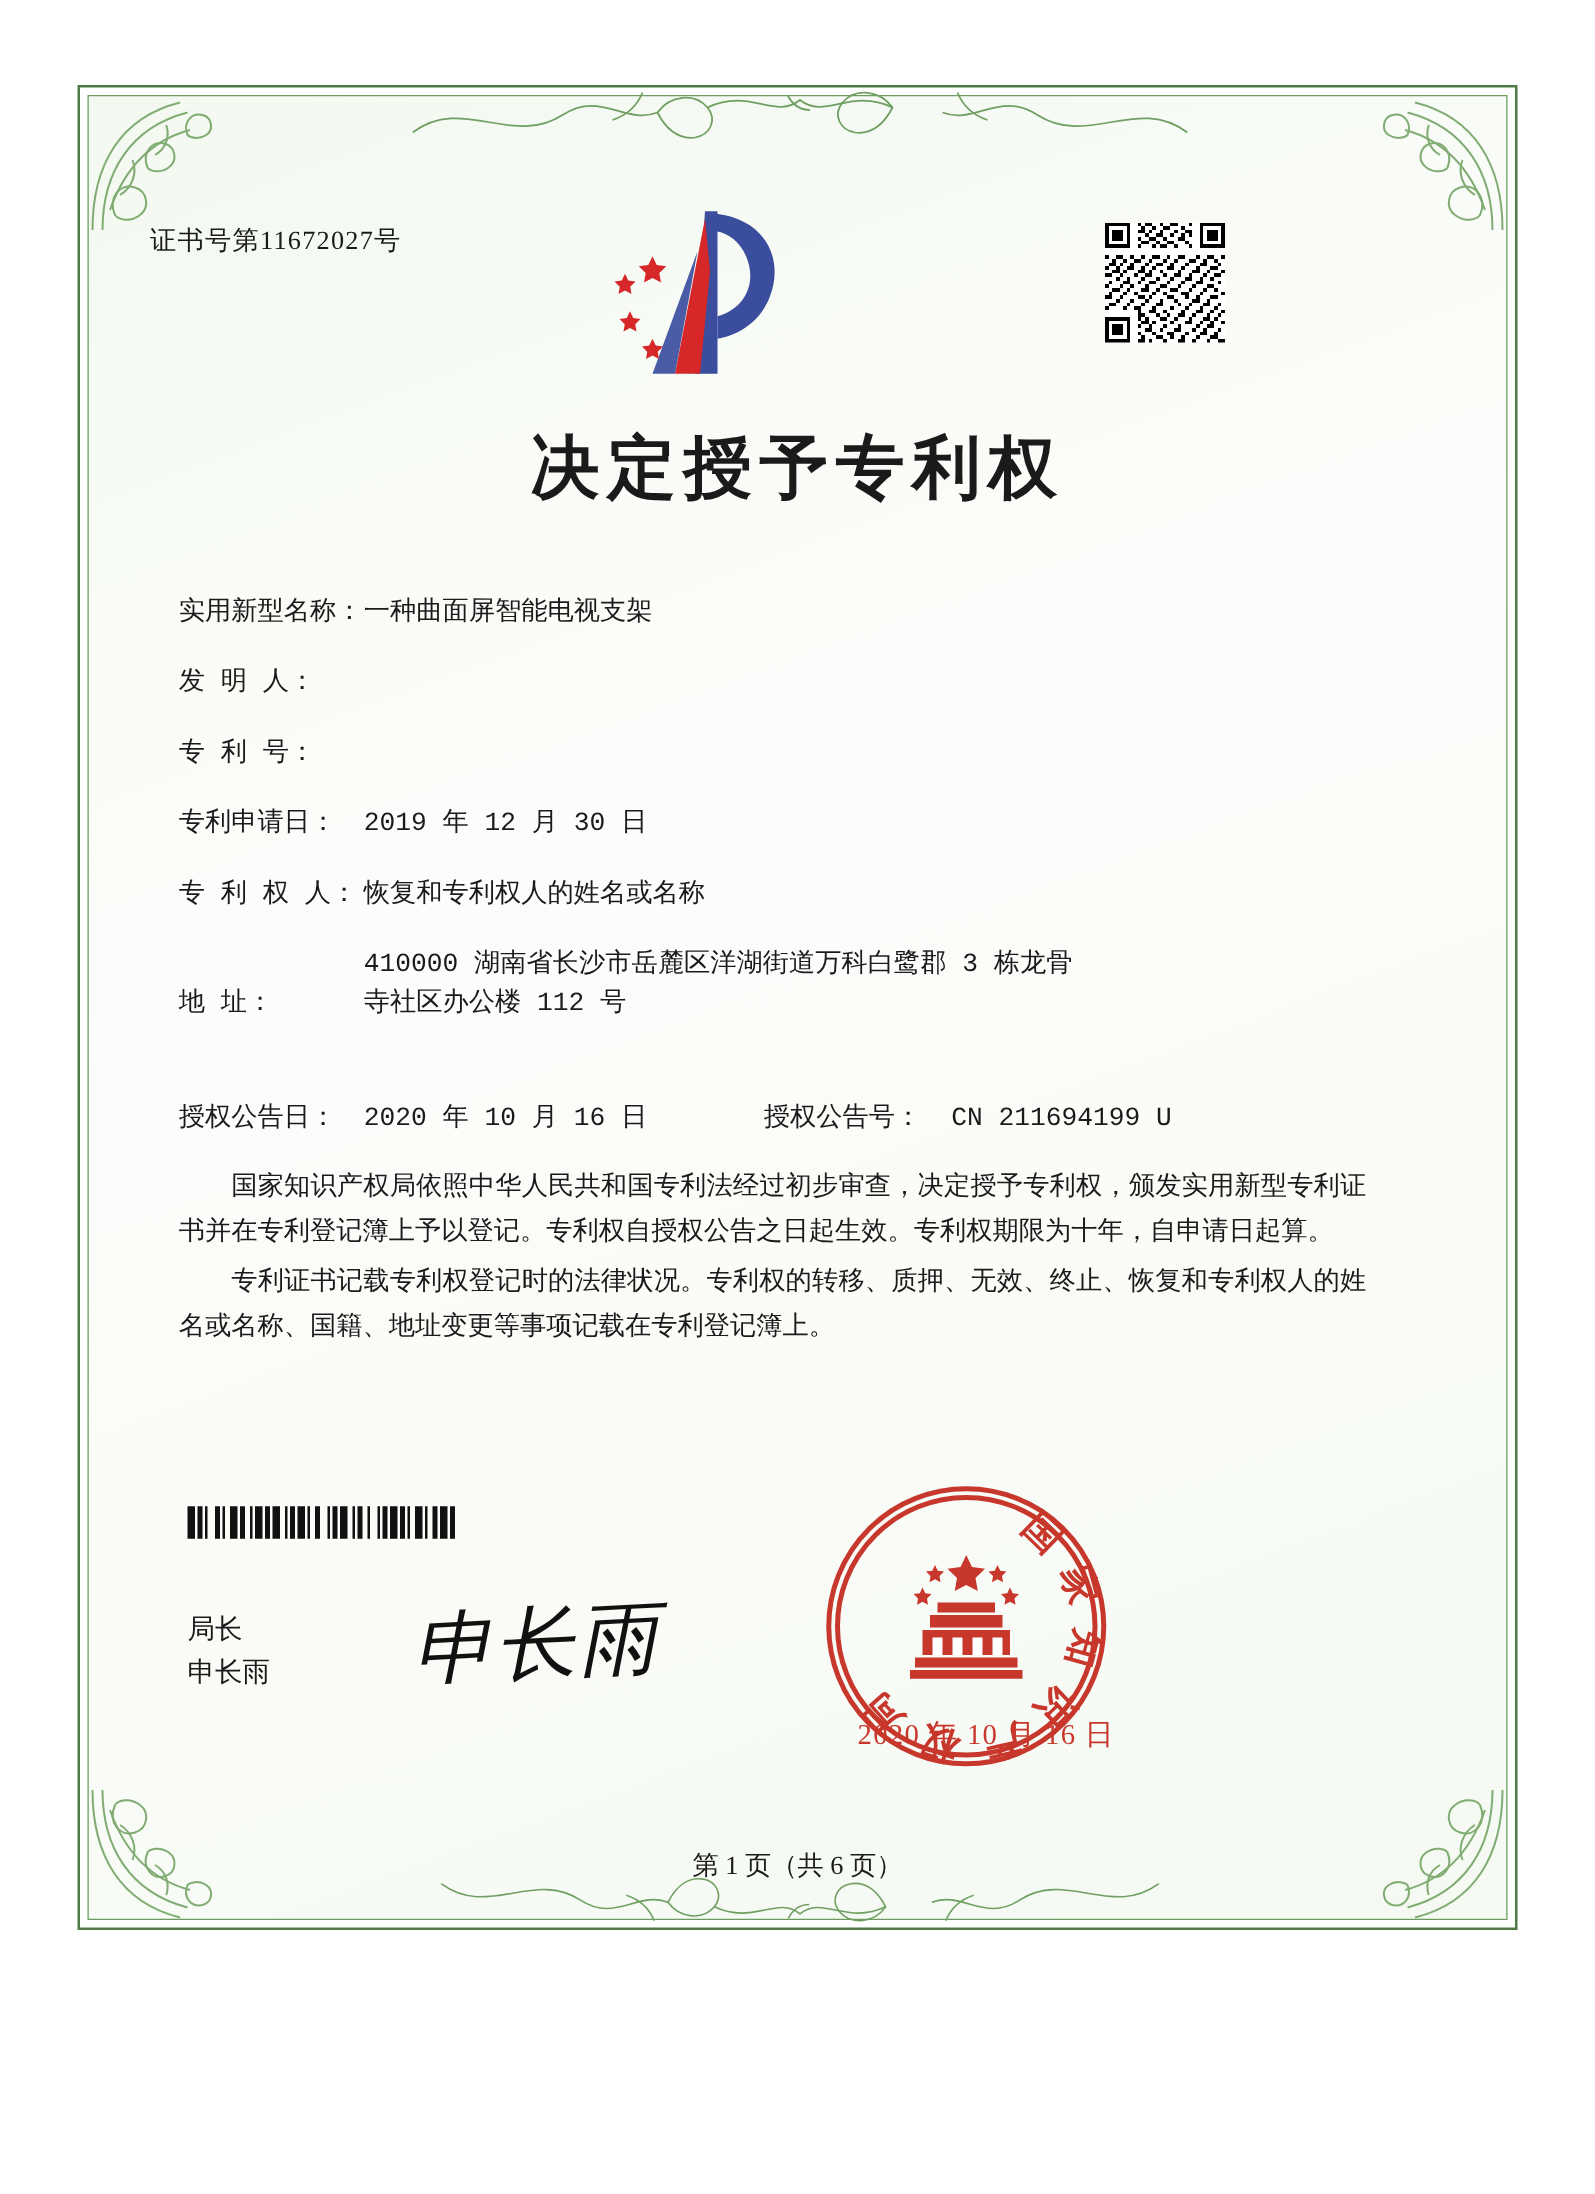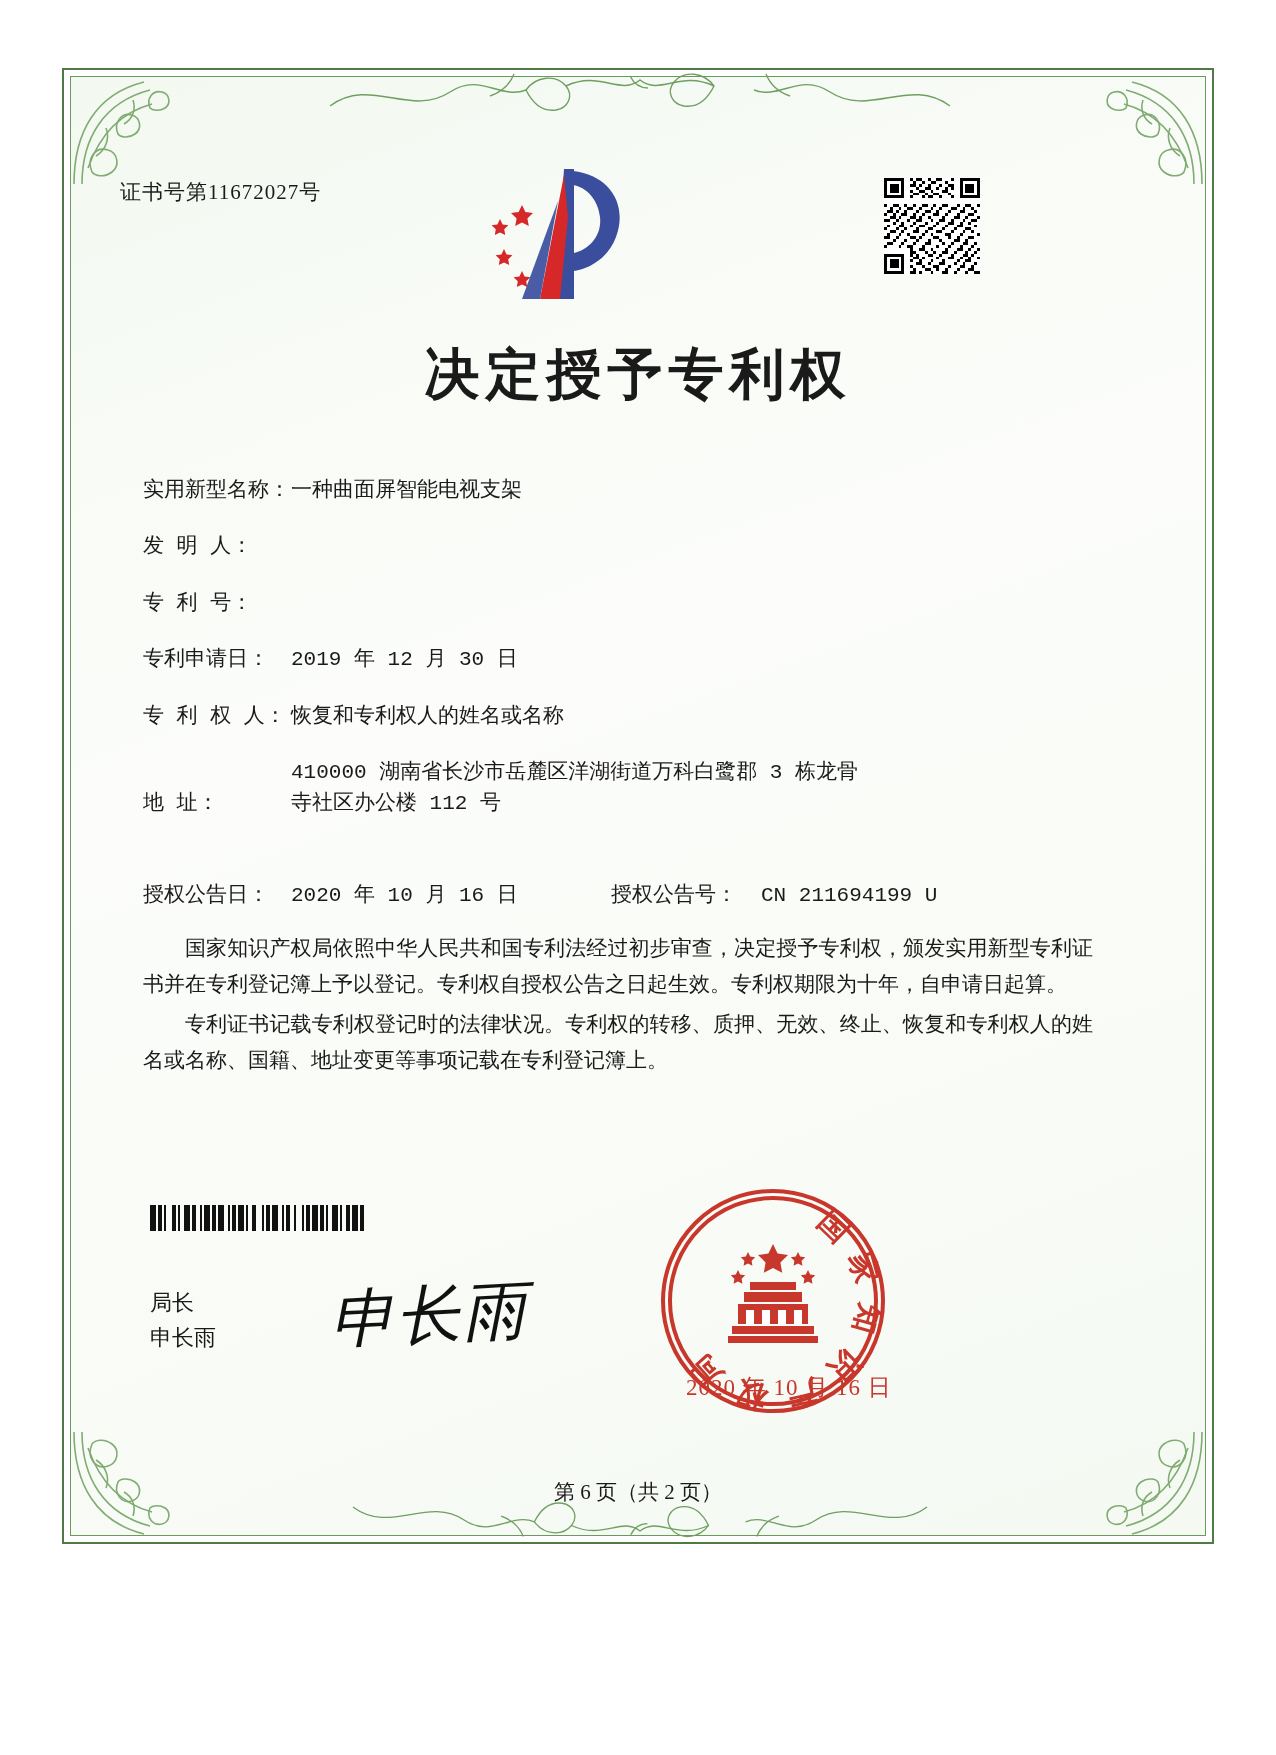--- a/index.html
+++ b/index.html
@@ -715,15 +715,15 @@
       <defs>
         <path id="ringPath" d="M115,115 m0,-86 a86,86 0 1,1 -0.1,0"></path>
       </defs>
       <text font-family="DejaVu Serif, serif" font-size="30" font-weight="bold" fill="#c8372c" letter-spacing="16">
         <textPath href="#ringPath" startOffset="8%">国家知识产权局</textPath>
       </text>
     </svg>
   </div>
   <div class="seal-date">2020 年 10 月 16 日</div>
 
-  <div class="page-no">第 6 页（共 2 页）</div>
+  <div class="page-no">第 1 页（共 6 页）</div>
 
 </div>
 
 </body></html>

